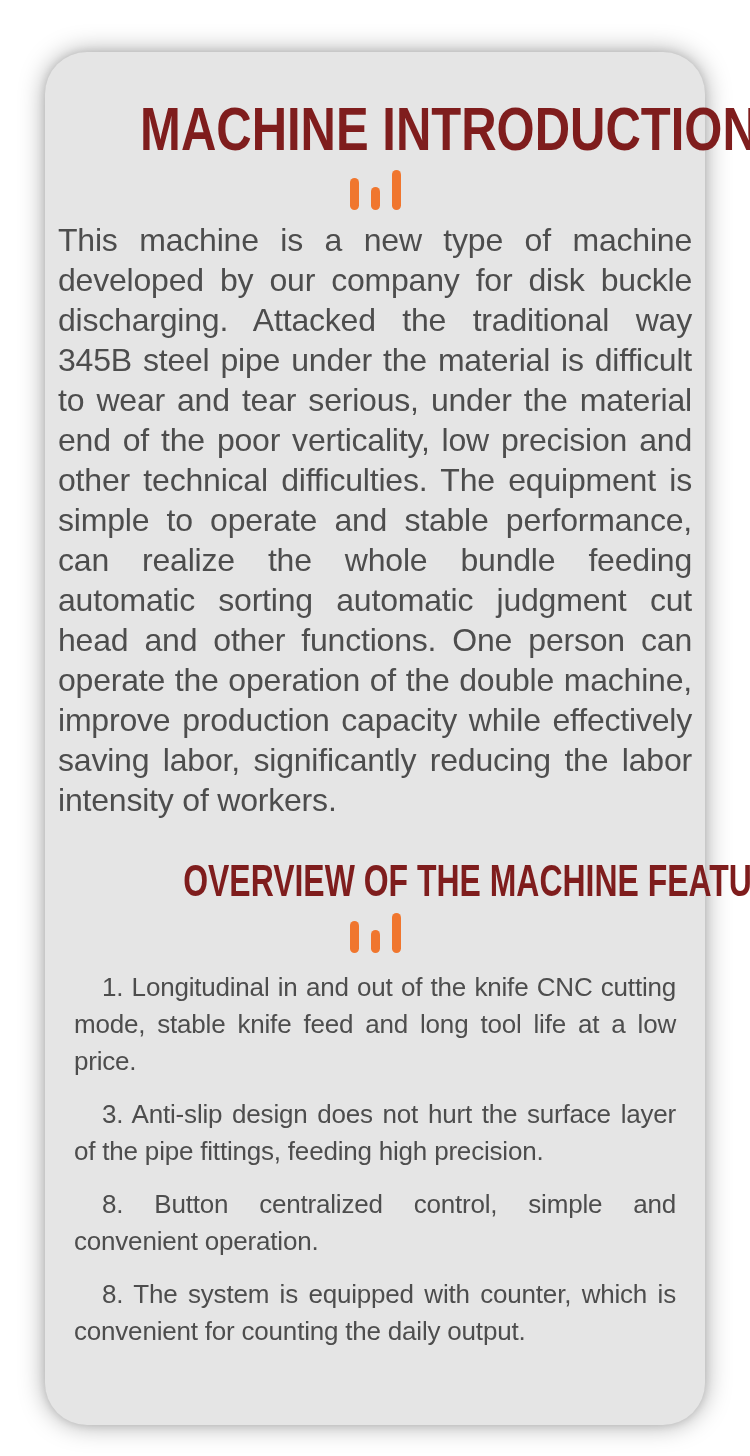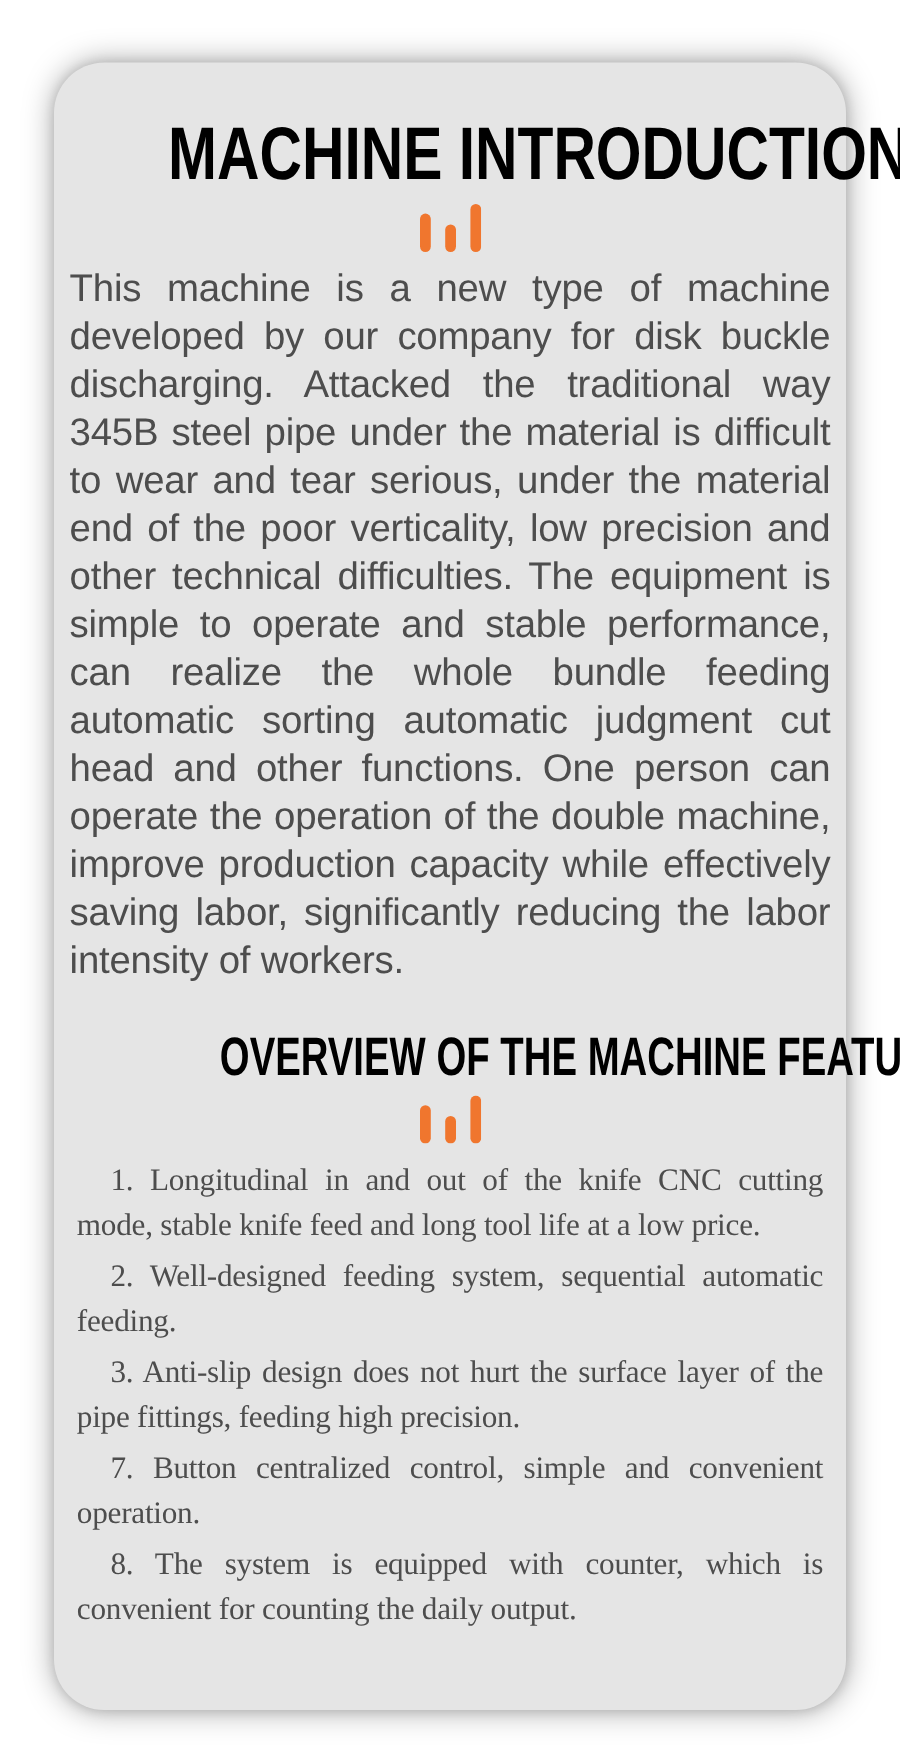--- a/index.html
+++ b/index.html
@@ -24,21 +24,21 @@
     height: 1373px;
     box-sizing: border-box;
     background: #e5e5e5;
     border-radius: 42px;
     box-shadow: 0 0 26px rgba(0,0,0,0.35), 0 0 9px rgba(0,0,0,0.12);
     padding: 46px 13px 40px 13px;
   }
   .title {
     margin: 0;
     text-align: center;
-    color: #000000;
+    color: #7f1d1d;
     font-weight: bold;
     white-space: nowrap;
   }
   .title-lg {
     font-size: 62px;
     line-height: 1.0;
   }
   .title-md {
     font-size: 45px;
     line-height: 1.0;
@@ -61,28 +61,27 @@
     font-size: 32px;
     line-height: 40px;
     letter-spacing: -0.2px;
     color: #4d4d4d;
     text-align: justify;
   }
   .features {
     margin-top: 12px;
   }
   .feature {
-    margin: 6px;
+    margin: 16px;
     font-size: 26px;
     line-height: 37px;
     letter-spacing: -0.2px;
     color: #4d4d4d;
     text-align: justify;
     text-indent: 28px;
-    font-family: Liberation Serif, serif;
   }
 </style>
 </head>
 <body>
 
 <div class="page">
   <div class="card">
 
     <h1 class="title title-lg">
       <span class="condense condense-lg">MACHINE INTRODUCTION</span>
@@ -105,21 +104,20 @@
     <div class="icon-row">
       <svg class="bar-icon" width="51" height="40" viewBox="0 0 51 40" xmlns="http://www.w3.org/2000/svg" aria-hidden="true">
         <rect x="0" y="8" width="9" height="32" rx="4.5"></rect>
         <rect x="21" y="17" width="9" height="23" rx="4.5"></rect>
         <rect x="42" y="0" width="9" height="40" rx="4.5"></rect>
       </svg>
     </div>
 
     <div class="features">
       <p class="feature">1. Longitudinal in and out of the knife CNC cutting mode, stable knife feed and long tool life at a low price.</p>
-      <p class="feature">2. Well-designed feeding system, sequential automatic feeding.</p>
       <p class="feature">3. Anti-slip design does not hurt the surface layer of the pipe fittings, feeding high precision.</p>
-      <p class="feature">7. Button centralized control, simple and convenient operation.</p>
+      <p class="feature">8. Button centralized control, simple and convenient operation.</p>
       <p class="feature">8. The system is equipped with counter, which is convenient for counting the daily output.</p>
 
     </div>
 
   </div>
 </div>
 
 </body></html>

